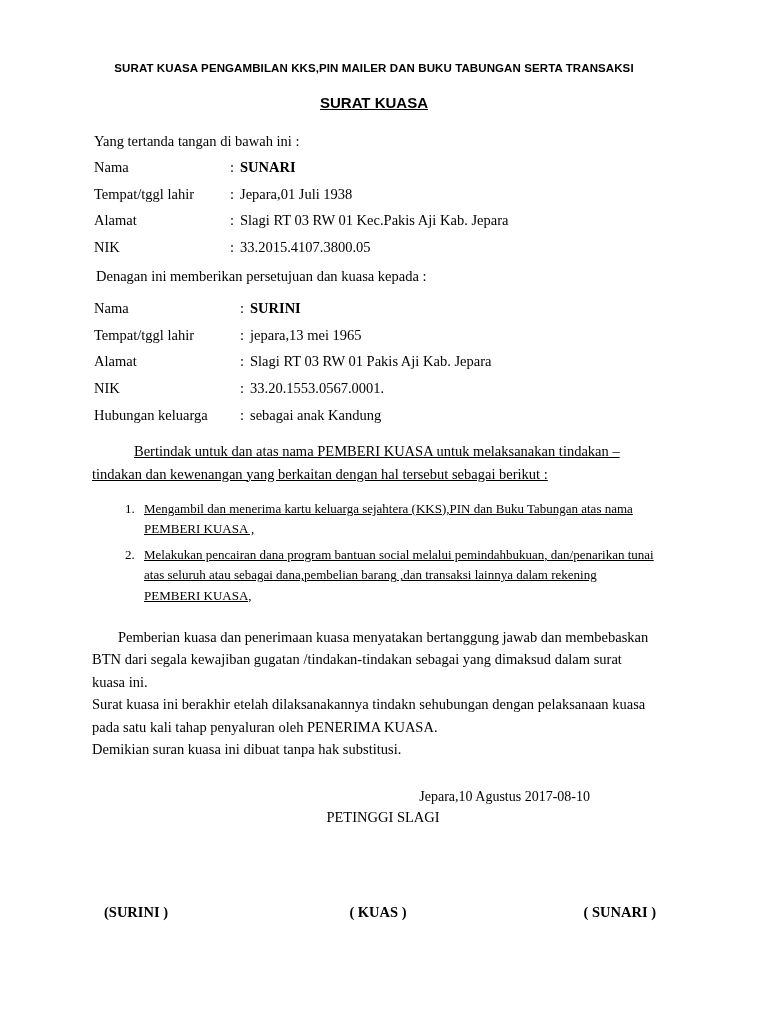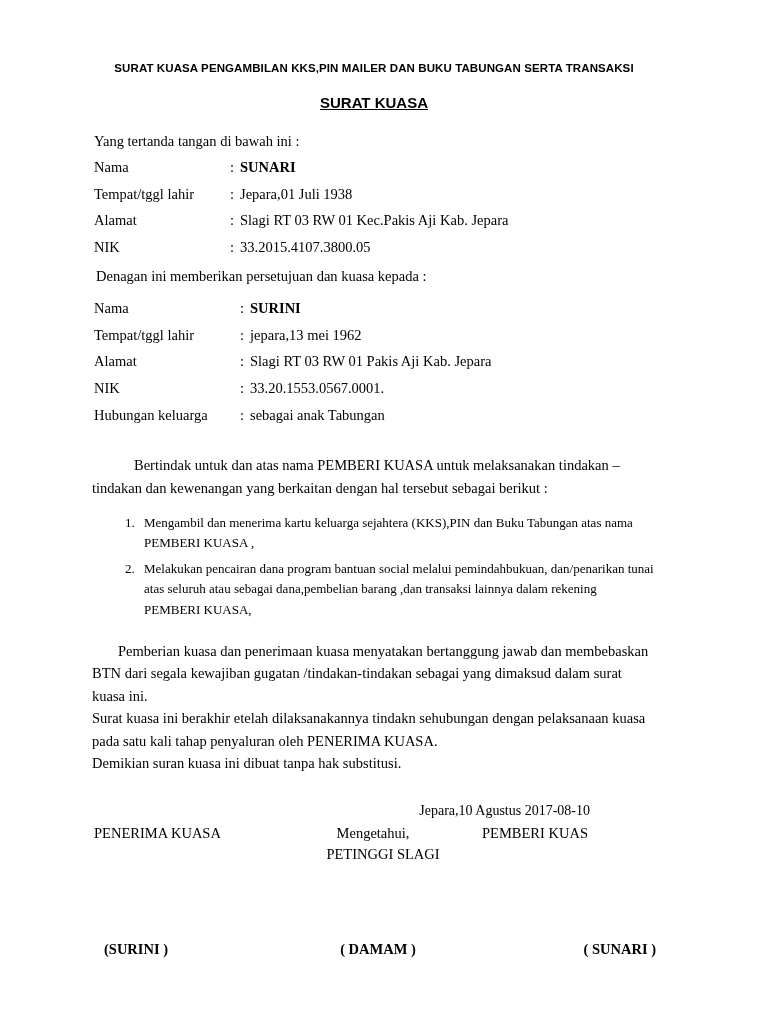--- a/index.html
+++ b/index.html
@@ -73,21 +73,22 @@
   .para {
     font-size: 14.5px;
     line-height: 1.55;
     margin: 0 0 0 0;
     text-align: left;
   }
   .para.indent {
     text-indent: 42px;
   }
   .section-block {
-    margin-top: 22px;
+    margin-top: 8px;
+    text-decoration: underline;
   }
   ol.items {
     margin: 14px 0 0 0;
     padding-left: 46px;
     font-size: 13px;
     line-height: 1.55;
   }
   ol.items li {
     margin-bottom: 6px;
     padding-left: 6px;
@@ -174,36 +175,36 @@
   <table class="field-table second">
     <tbody>
         <tr>
       <td class="label-col">Nama</td>
       <td class="sep-col">:</td>
       <td class="bold">SURINI</td>
     </tr>
     <tr>
       <td class="label-col">Tempat/tggl lahir</td>
       <td class="sep-col">:</td>
-      <td>jepara,13 mei 1962</td>
+      <td>jepara,13 mei 1965</td>
     </tr>
     <tr>
       <td class="label-col">Alamat</td>
       <td class="sep-col">:</td>
       <td>Slagi RT 03 RW 01 Pakis Aji Kab. Jepara</td>
     </tr>
     <tr>
       <td class="label-col">NIK</td>
       <td class="sep-col">:</td>
       <td>33.20.1553.0567.0001.</td>
     </tr>
     <tr>
       <td class="label-col">Hubungan keluarga</td>
       <td class="sep-col">:</td>
-      <td>sebagai anak Tabungan</td>
+      <td>sebagai anak Kandung</td>
     </tr>
   </tbody>
     </table>
 
   <div class="section-block">
     <div class="para indent">Bertindak untuk dan atas nama PEMBERI KUASA untuk melaksanakan tindakan – tindakan dan kewenangan yang berkaitan dengan hal tersebut sebagai berikut :</div>
 
     <ol class="items">
       <li>Mengambil dan menerima kartu keluarga sejahtera (KKS),PIN  dan Buku Tabungan atas nama  PEMBERI KUASA ,</li>
       <li>Melakukan pencairan dana program bantuan social melalui pemindahbukuan, dan/penarikan tunai atas seluruh atau sebagai dana,pembelian barang ,dan transaksi lainnya dalam rekening  PEMBERI KUASA,</li>
@@ -211,27 +212,22 @@
   </div>
 
   <div class="closing-block">
     <div class="para first-para">Pemberian kuasa dan penerimaan kuasa menyatakan bertanggung jawab dan membebaskan BTN dari segala kewajiban gugatan /tindakan-tindakan sebagai yang dimaksud dalam surat kuasa ini.</div>
     <div class="para">Surat kuasa ini berakhir  etelah dilaksanakannya tindakn sehubungan  dengan pelaksanaan kuasa pada satu kali tahap penyaluran oleh PENERIMA KUASA.</div>
     <div class="para">Demikian suran kuasa ini dibuat tanpa hak substitusi.</div>
   </div>
 
   <div class="place-date">Jepara,10 Agustus 2017-08-10</div>
 
-  <div class="sign-row">
-    <div class="sign-col left">PENERIMA KUASA</div>
-    <div class="sign-col center">Mengetahui,</div>
-    <div class="sign-col right">PEMBERI KUAS</div>
-  </div>
 
   <div class="sign-sub">PETINGGI SLAGI</div>
 
   <div class="names-row">
     <div class="n1">(SURINI )</div>
-    <div class="n2">( DAMAM )</div>
+    <div class="n2">( KUAS )</div>
     <div class="n3">(   SUNARI   )</div>
   </div>
 
 </div>
 
 </body></html>

